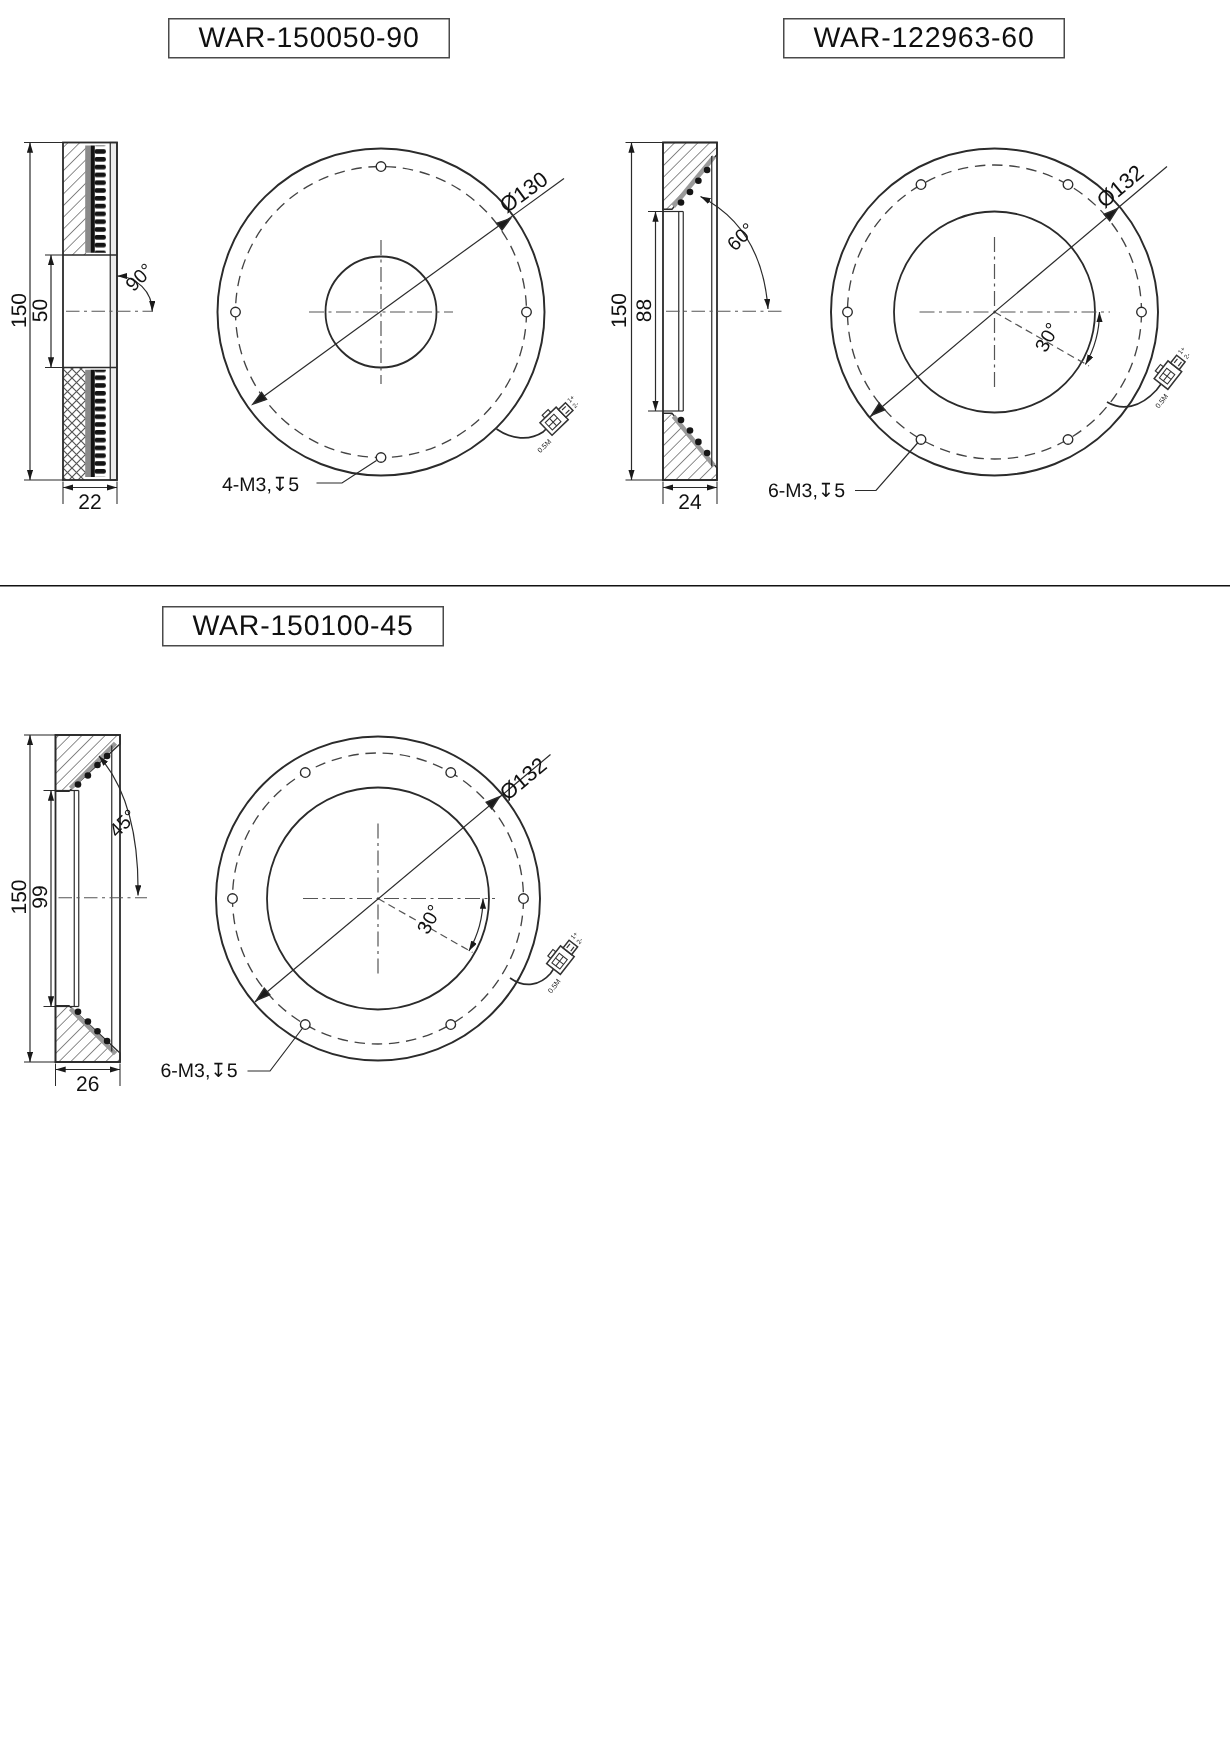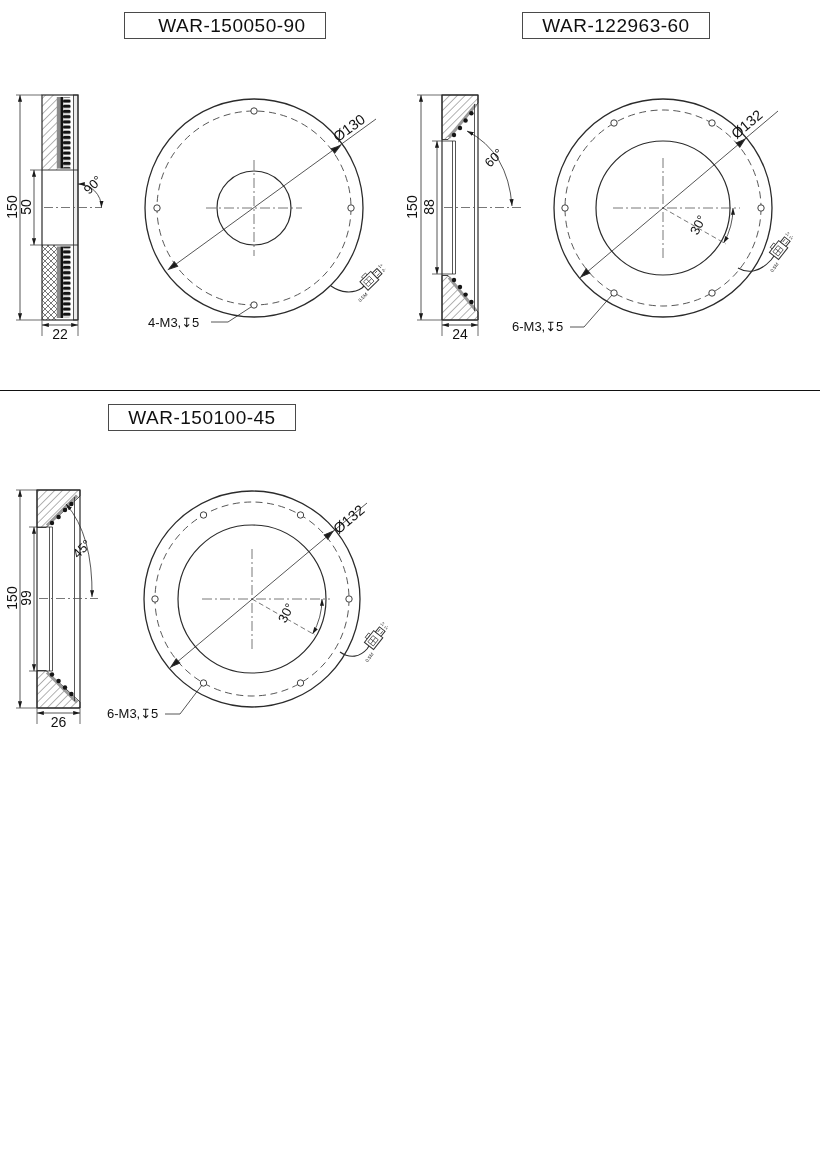--- a/index.html
+++ b/index.html
@@ -1,21 +1,21 @@
 <!DOCTYPE html>
 <html><head>
 <meta charset="utf-8">
 <style>
   html,body{margin:0;padding:0;background:#fff;}
   .canvas{position:relative;width:820px;height:1175px;background:#fff;overflow:hidden;
           font-family:"Liberation Sans","DejaVu Sans",sans-serif;color:#111;}
   .title-box{position:absolute;border:1.4px solid #4a4a4a;background:#fff;
              display:flex;align-items:center;justify-content:center;
              font-size:19px;letter-spacing:0.5px;color:#0f0f0f;}
-  #t1{left:124px;top:12px;width:186px;height:25px;padding-left:14px;}
+  #t1{left:112px;top:12px;width:186px;height:25px;}
   #t2{left:522px;top:12px;width:186px;height:25px;}
   #t3{left:108px;top:404px;width:186px;height:25px;text-align:center;}
   .divider{position:absolute;left:0;top:390px;width:820px;height:0;border-top:1.6px solid #111;}
   svg text{fill:#111;}
   .dim{font-size:14px;}
   .dims{font-size:13px;}
   .lbl{font-size:13px;}
   .dia{font-size:14.5px;}
   .tiny{font-size:4.3px;fill:#222;}
   .cable{font-size:4.8px;fill:#222;}

